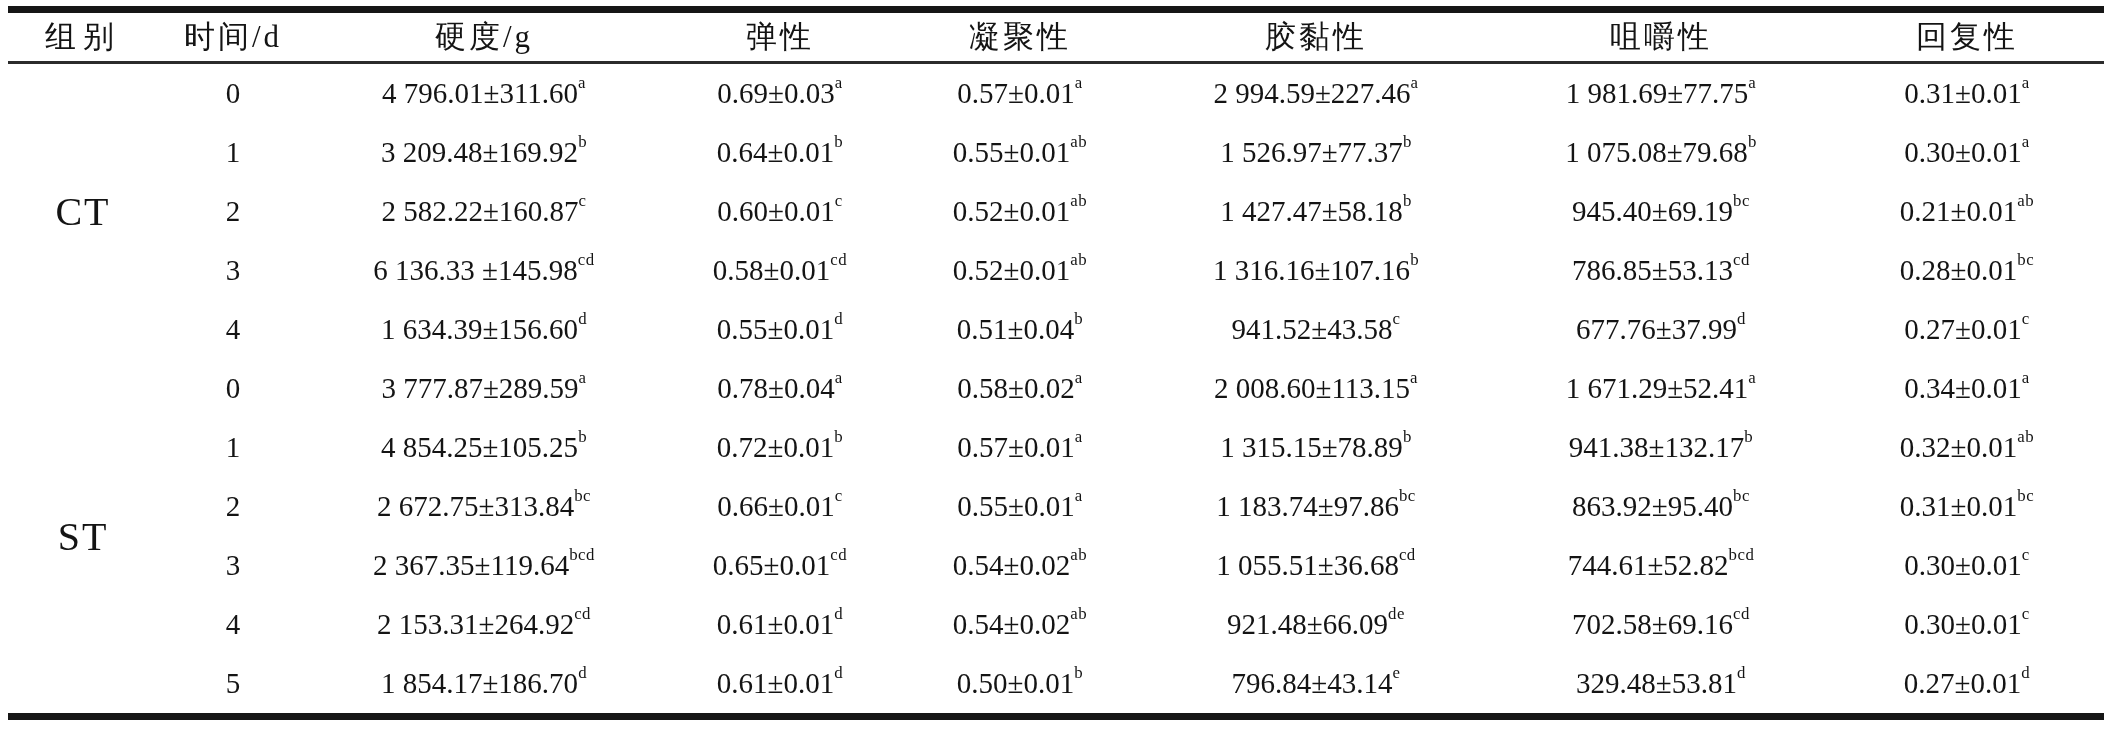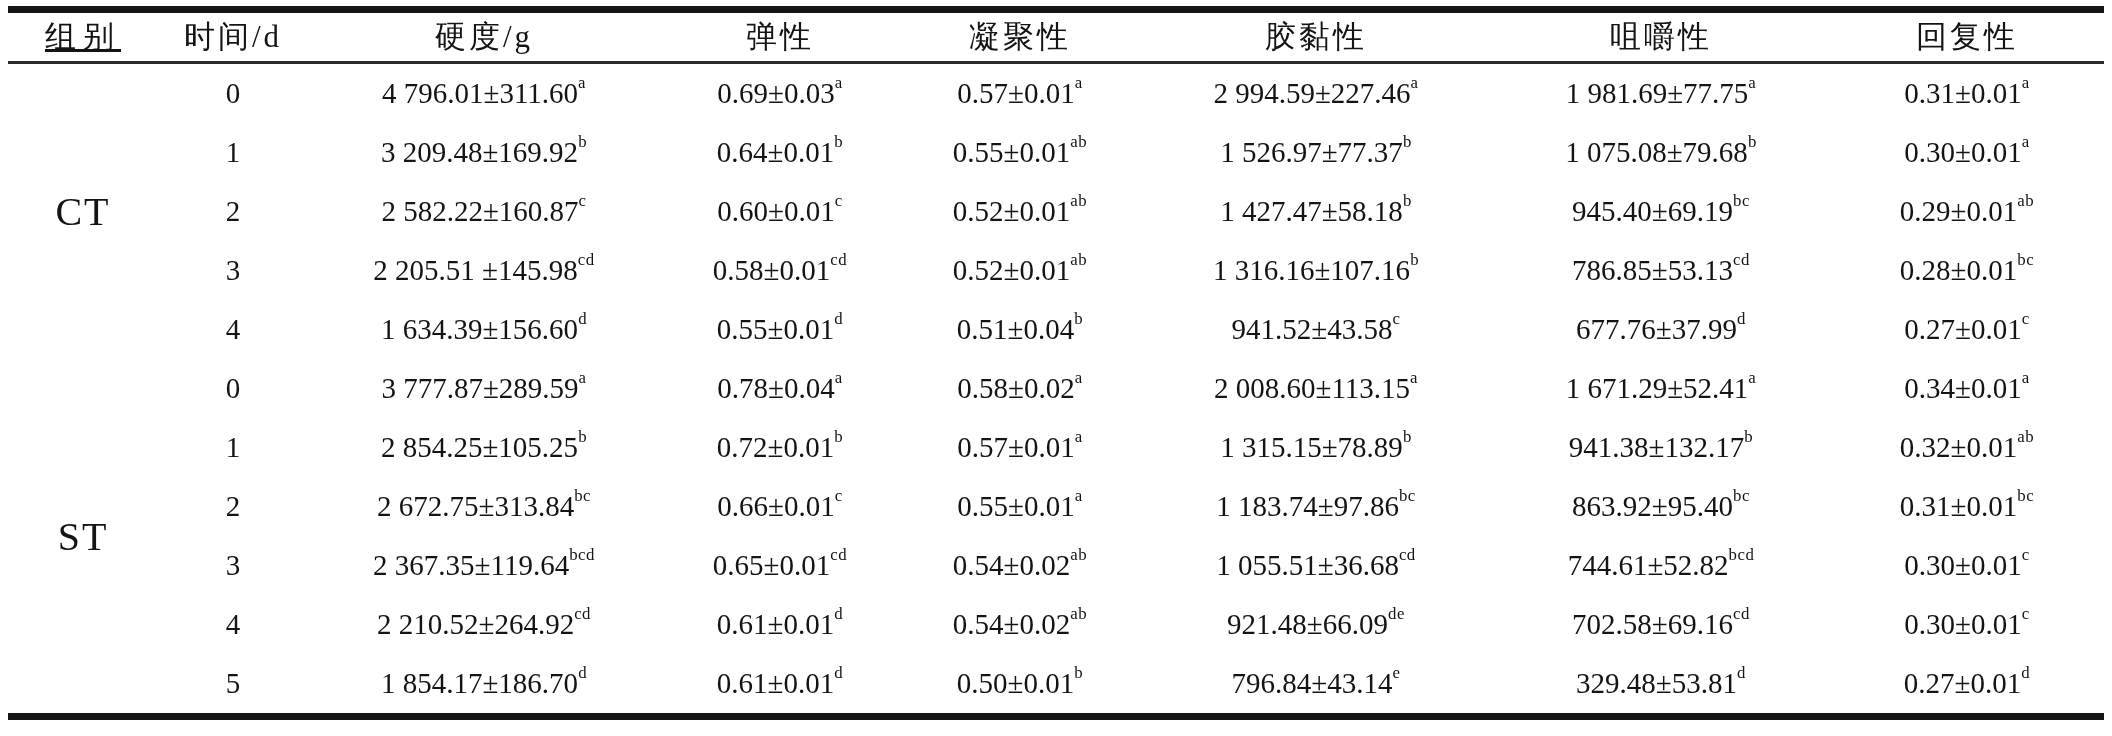--- a/index.html
+++ b/index.html
@@ -28,21 +28,20 @@
     font-size: 31px;
     height: 46px;
     text-align: center;
     vertical-align: middle;
     border-bottom: 3px solid #2b2b2b;
     letter-spacing: 3px;
     white-space: nowrap;
   }
   thead th.sp {
     letter-spacing: 7px;
-    text-decoration: underline;
   }
   tbody td {
     font-size: 29px;
     height: 59px;
     text-align: center;
     vertical-align: middle;
     white-space: nowrap;
     padding: 0;
   }
   td.group-cell {
@@ -114,25 +113,25 @@
       <td><span>1 075.08±79.68</span><sup>b</sup></td>
       <td><span>0.30±0.01</span><sup>a</sup></td>
     </tr>
     <tr>
       <td>2</td>
       <td><span>2 582.22±160.87</span><sup>c</sup></td>
       <td><span>0.60±0.01</span><sup>c</sup></td>
       <td><span>0.52±0.01</span><sup>ab</sup></td>
       <td><span>1 427.47±58.18</span><sup>b</sup></td>
       <td><span>945.40±69.19</span><sup>bc</sup></td>
-      <td><span>0.29±0.01</span><sup>ab</sup></td>
+      <td><span>0.21±0.01</span><sup>ab</sup></td>
     </tr>
     <tr>
       <td>3</td>
-      <td><span>2 205.51 ±145.98</span><sup>cd</sup></td>
+      <td><span>6 136.33 ±145.98</span><sup>cd</sup></td>
       <td><span>0.58±0.01</span><sup>cd</sup></td>
       <td><span>0.52±0.01</span><sup>ab</sup></td>
       <td><span>1 316.16±107.16</span><sup>b</sup></td>
       <td><span>786.85±53.13</span><sup>cd</sup></td>
       <td><span>0.28±0.01</span><sup>bc</sup></td>
     </tr>
     <tr>
       <td>4</td>
       <td><span>1 634.39±156.60</span><sup>d</sup></td>
       <td><span>0.55±0.01</span><sup>d</sup></td>
@@ -146,21 +145,21 @@
       <td>0</td>
       <td><span>3 777.87±289.59</span><sup>a</sup></td>
       <td><span>0.78±0.04</span><sup>a</sup></td>
       <td><span>0.58±0.02</span><sup>a</sup></td>
       <td><span>2 008.60±113.15</span><sup>a</sup></td>
       <td><span>1 671.29±52.41</span><sup>a</sup></td>
       <td><span>0.34±0.01</span><sup>a</sup></td>
     </tr>
     <tr>
       <td>1</td>
-      <td><span>2 854.25±105.25</span><sup>b</sup></td>
+      <td><span>4 854.25±105.25</span><sup>b</sup></td>
       <td><span>0.72±0.01</span><sup>b</sup></td>
       <td><span>0.57±0.01</span><sup>a</sup></td>
       <td><span>1 315.15±78.89</span><sup>b</sup></td>
       <td><span>941.38±132.17</span><sup>b</sup></td>
       <td><span>0.32±0.01</span><sup>ab</sup></td>
     </tr>
     <tr>
       <td>2</td>
       <td><span>2 672.75±313.84</span><sup>bc</sup></td>
       <td><span>0.66±0.01</span><sup>c</sup></td>
@@ -173,21 +172,21 @@
       <td>3</td>
       <td><span>2 367.35±119.64</span><sup>bcd</sup></td>
       <td><span>0.65±0.01</span><sup>cd</sup></td>
       <td><span>0.54±0.02</span><sup>ab</sup></td>
       <td><span>1 055.51±36.68</span><sup>cd</sup></td>
       <td><span>744.61±52.82</span><sup>bcd</sup></td>
       <td><span>0.30±0.01</span><sup>c</sup></td>
     </tr>
     <tr>
       <td>4</td>
-      <td><span>2 210.52±264.92</span><sup>cd</sup></td>
+      <td><span>2 153.31±264.92</span><sup>cd</sup></td>
       <td><span>0.61±0.01</span><sup>d</sup></td>
       <td><span>0.54±0.02</span><sup>ab</sup></td>
       <td><span>921.48±66.09</span><sup>de</sup></td>
       <td><span>702.58±69.16</span><sup>cd</sup></td>
       <td><span>0.30±0.01</span><sup>c</sup></td>
     </tr>
     <tr>
       <td>5</td>
       <td><span>1 854.17±186.70</span><sup>d</sup></td>
       <td><span>0.61±0.01</span><sup>d</sup></td>

